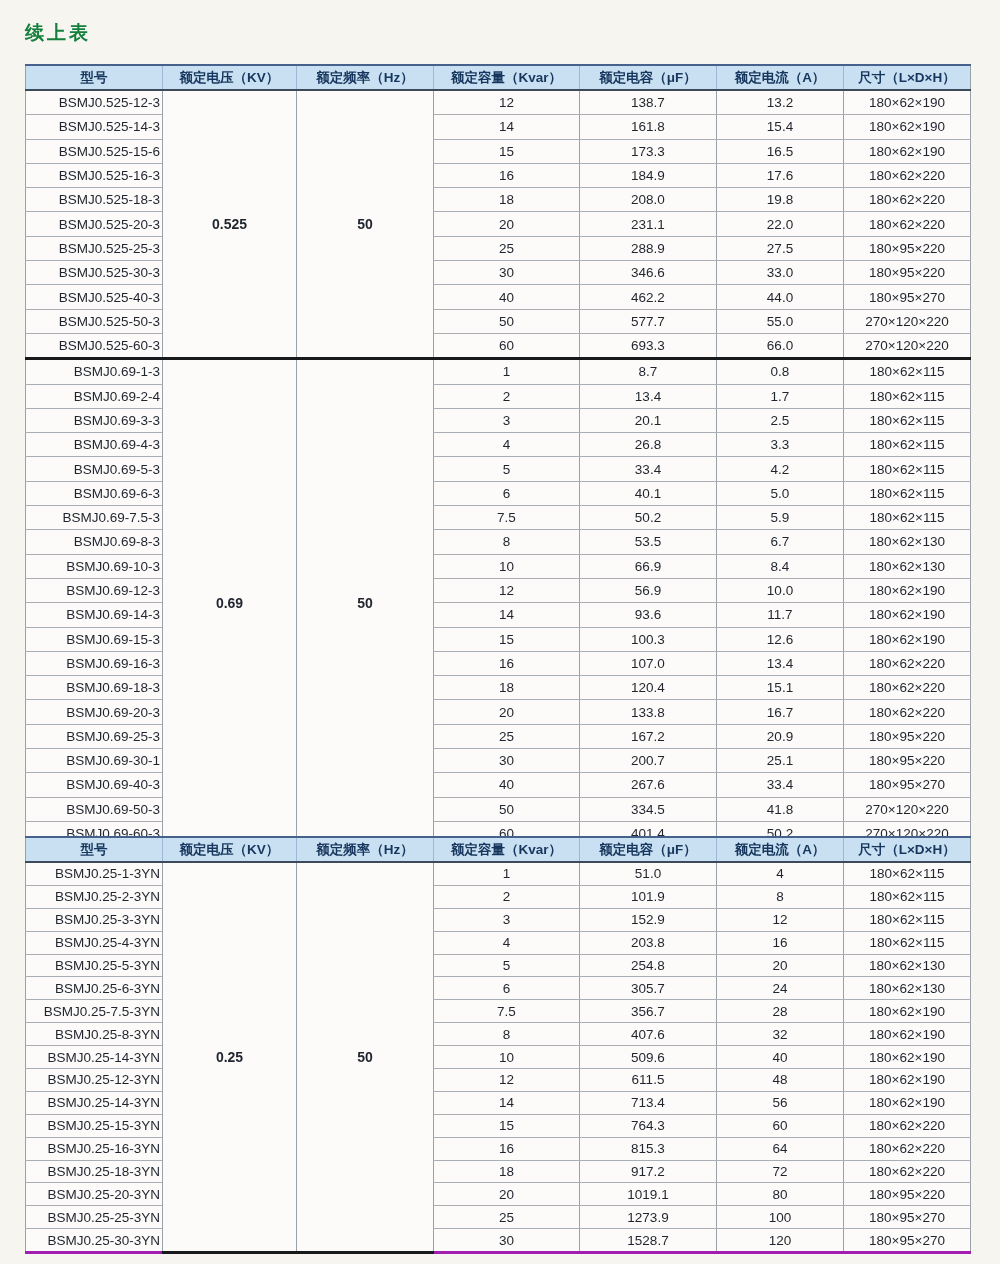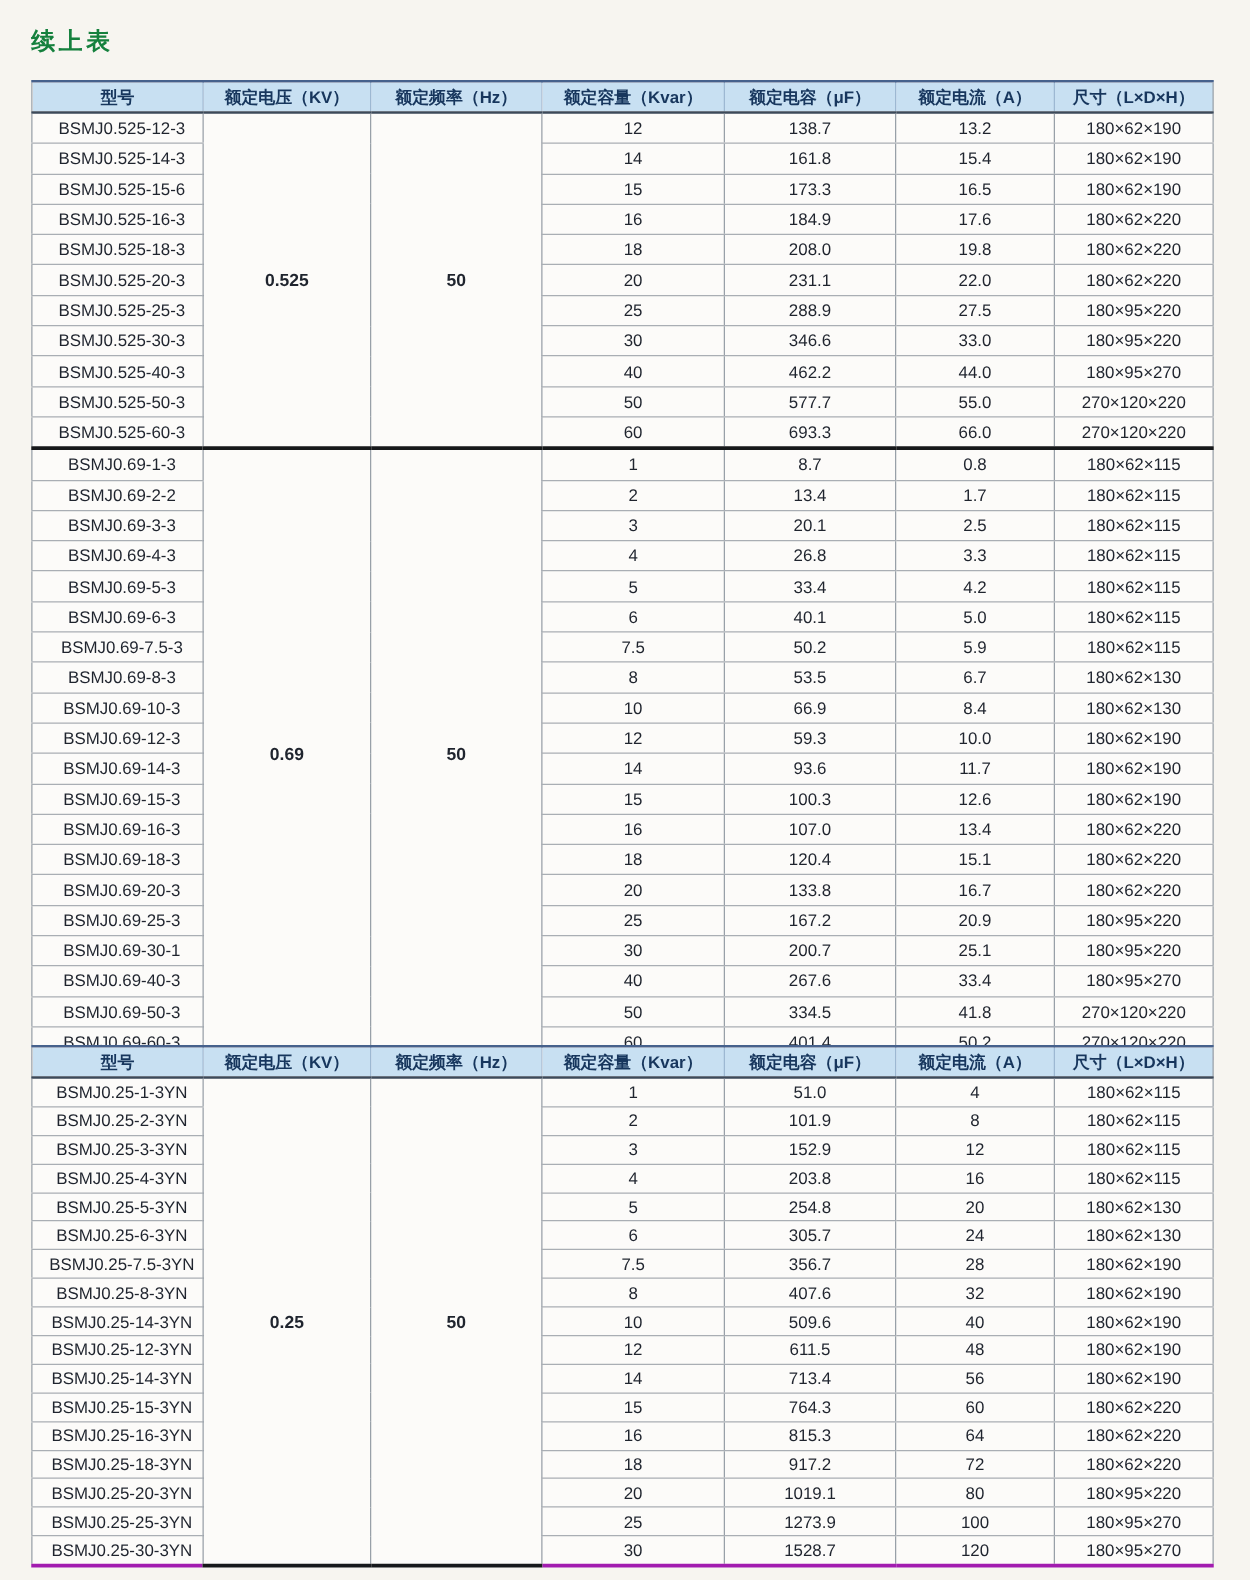--- a/index.html
+++ b/index.html
@@ -45,21 +45,21 @@
     text-align:center;
     padding:0 2px;
     border-left:1px solid #98a0a8;
     border-bottom:1px solid #a9aeb4;
     white-space:nowrap;
     overflow:hidden;
   }
   td:first-child{border-left:none;}
   #table-0 td{height:23.3px;}
   #table-1 td{height:21.9px;}
-  td.model{text-align:center;padding-left:9px;}
+  td.model{text-align:right;padding-left:9px;}
   td.merged{border-bottom:3px solid #17191b;font-size:14px;font-weight:bold;}
   tr.section-end td{border-bottom:3px solid #17191b;}
   tr.table-end td{border-bottom:3px solid #a21caf;}
 </style>
 </head>
 <body>
 
 <div class="page">
   <div class="page-title">续上表</div>
   <table class="spec" id="table-0">
@@ -166,21 +166,21 @@
         <tr>
           <td class="model">BSMJ0.69-1-3</td>
           <td class="merged" rowspan="20">0.69</td>
           <td class="merged" rowspan="20">50</td>
           <td>1</td>
           <td>8.7</td>
           <td>0.8</td>
           <td>180×62×115</td>
         </tr>
         <tr>
-          <td class="model">BSMJ0.69-2-2</td>
+          <td class="model">BSMJ0.69-2-4</td>
           <td>2</td>
           <td>13.4</td>
           <td>1.7</td>
           <td>180×62×115</td>
         </tr>
         <tr>
           <td class="model">BSMJ0.69-3-3</td>
           <td>3</td>
           <td>20.1</td>
           <td>2.5</td>
@@ -224,21 +224,21 @@
         <tr>
           <td class="model">BSMJ0.69-10-3</td>
           <td>10</td>
           <td>66.9</td>
           <td>8.4</td>
           <td>180×62×130</td>
         </tr>
         <tr>
           <td class="model">BSMJ0.69-12-3</td>
           <td>12</td>
-          <td>59.3</td>
+          <td>56.9</td>
           <td>10.0</td>
           <td>180×62×190</td>
         </tr>
         <tr>
           <td class="model">BSMJ0.69-14-3</td>
           <td>14</td>
           <td>93.6</td>
           <td>11.7</td>
           <td>180×62×190</td>
         </tr>

